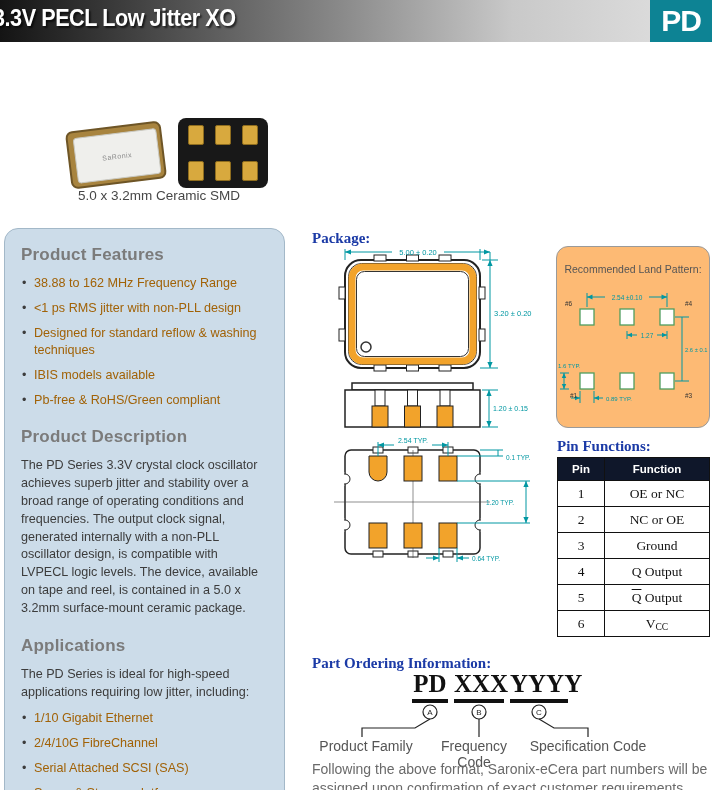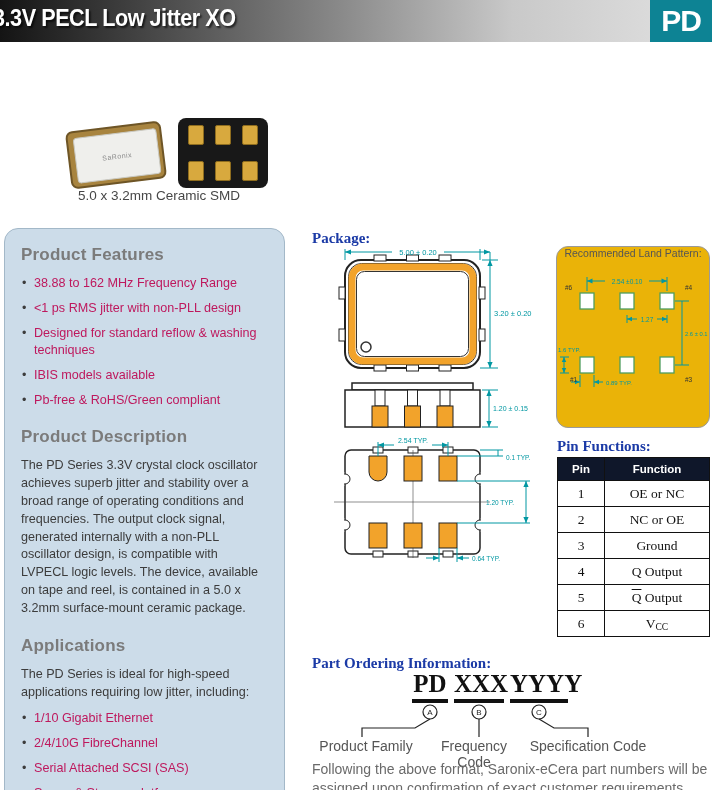--- a/index.html
+++ b/index.html
@@ -29,43 +29,43 @@
   .chip-bottom .pad{background:#d8a93e;border-radius:2px;border:1px solid #8f6d1e;}
   .photo-caption{position:absolute;left:62px;top:188px;width:178px;text-align:right;
     font-size:13.5px;color:#474747;}
 
   
   .panel{position:absolute;left:4px;top:228px;width:281px;height:578px;background:#ccdce9;
     border:1px solid #a3b8c8;border-radius:14px;box-sizing:border-box;padding:16px 16px 0 16px;}
   .panel h2{margin:0 0 10px 0;font-size:17px;color:#7b7b7b;font-weight:bold;letter-spacing:0.2px;}
   .panel .sec{margin-bottom:18px;}
   .panel ul{list-style:none;margin:0;padding:0;}
-  .panel li{position:relative;padding-left:13px;margin-bottom:8px;font-size:12.6px;color:#be185d;line-height:1.35;}
+  .panel li{position:relative;padding-left:13px;margin-bottom:8px;font-size:12.6px;color:#a16207;line-height:1.35;}
   .panel li::before{content:"•";position:absolute;left:1px;top:0;color:#3c3c3c;}
   .panel p{margin:0;font-size:12.6px;color:#3c3c3c;line-height:1.42;}
   .panel .intro{margin-bottom:8px;}
 
   
   .blue-head{position:absolute;font-family:"Liberation Serif",serif;font-weight:bold;
     color:#1b3aa6;font-size:15px;white-space:nowrap;}
   #h-package{left:312px;top:230px;}
   #h-pinfunc{left:557px;top:438px;}
   #h-ordering{left:312px;top:655px;}
 
   
   .drw{position:absolute;}
   #svg-top{left:322px;top:246px;}
   #svg-side{left:322px;top:380px;}
   #svg-bottom{left:322px;top:434px;}
   .dim-text{fill:#0097a2;font-family:"Liberation Sans",sans-serif;}
   .lbl-text{fill:#333;font-family:"Liberation Sans",sans-serif;}
 
   
-  .land-box{position:absolute;left:556px;top:246px;width:154px;height:182px;background:#eab308;
-    border:1px solid #9a9a9a;border-radius:12px;box-sizing:border-box;padding:0 0 0 0;}
+  .land-box{position:absolute;left:556px;top:246px;width:154px;height:182px;background:#fdba74;
+    border:1px solid #9a9a9a;border-radius:12px;box-sizing:border-box;padding:16px 0 0 0;}
   .land-title{font-size:10.5px;color:#555;text-align:center;margin-bottom:2px;}
 
   
   .pin-table{position:absolute;left:557px;top:457px;width:153px;border-collapse:collapse;
     font-family:"Liberation Serif",serif;}
   .pin-table th{background:#0f172a;color:#fff;font-family:"Liberation Sans",sans-serif;
     font-size:11.5px;font-weight:bold;height:20px;border:1.5px solid #111;}
   .pin-table td{border:1.5px solid #111;height:23px;text-align:center;font-size:13.5px;color:#111;background:#fff;}
   .pin-table td.pin{width:44px;}
   .ovl{text-decoration:overline;}

